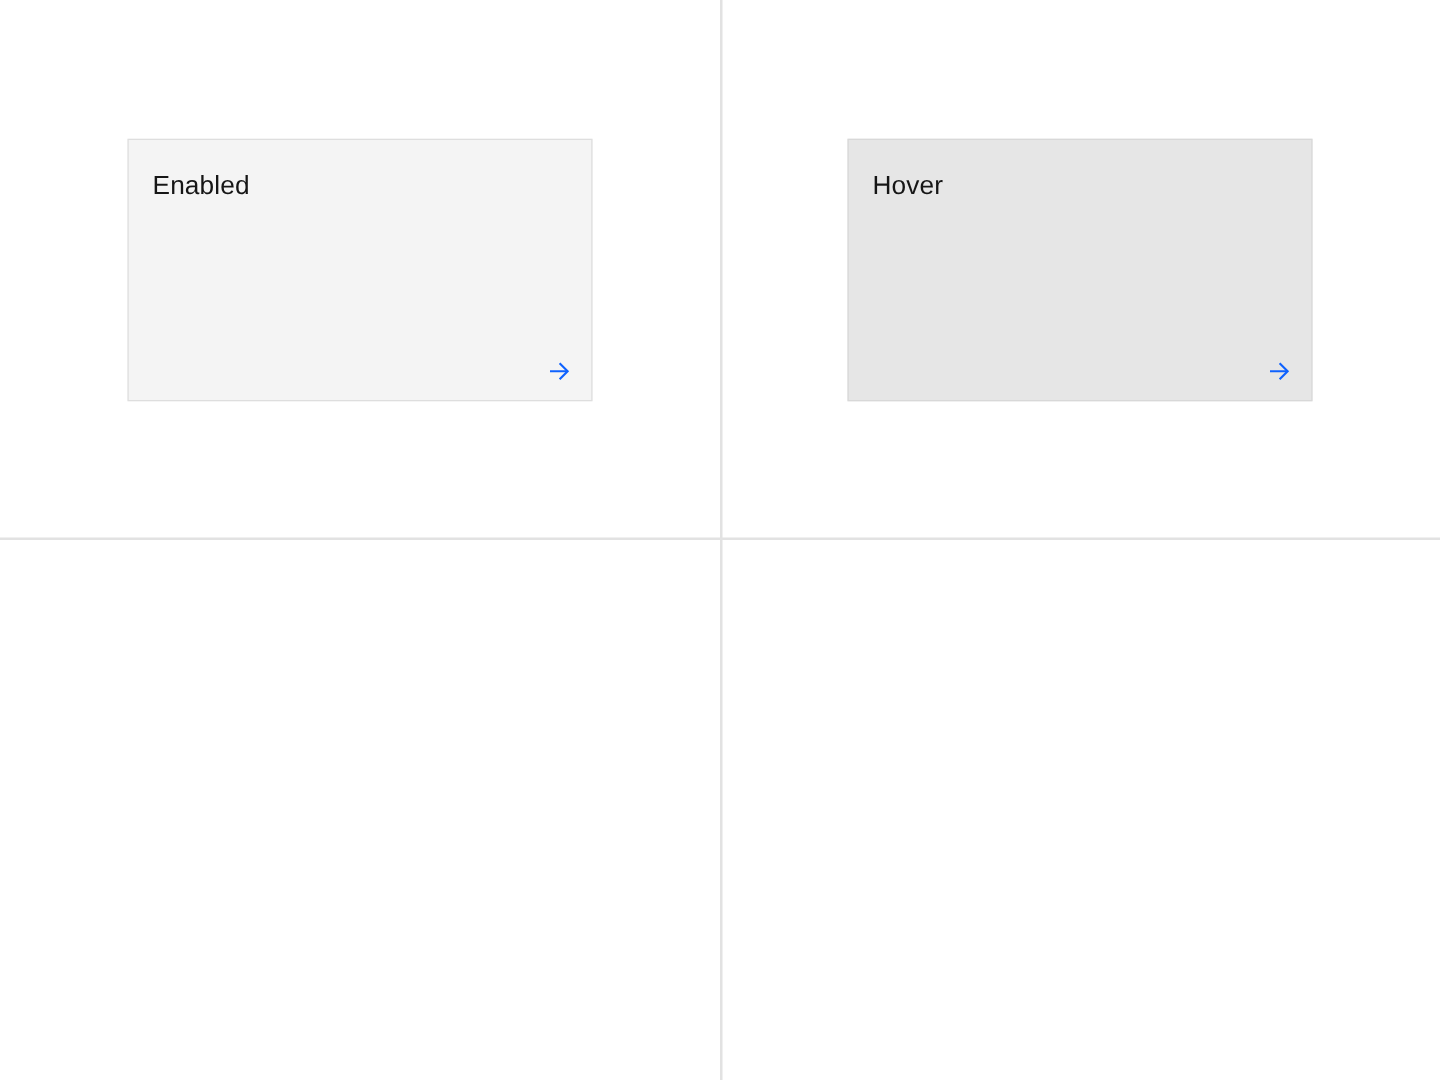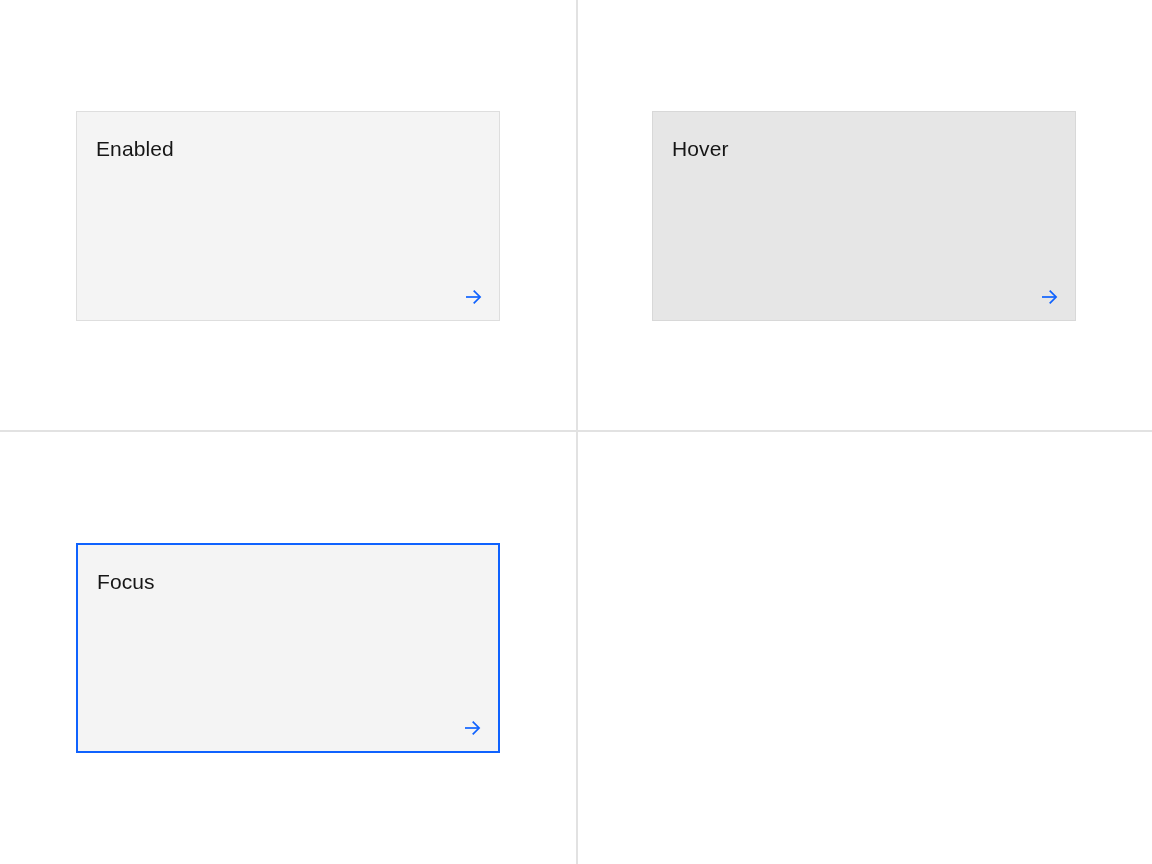--- a/index.html
+++ b/index.html
@@ -38,21 +38,21 @@
     grid-template-columns: 576px 576px;
     grid-template-rows: 431px 433px;
   }
   .cell {
     display: flex;
     align-items: center;
     justify-content: center;
   }
   .tile {
     position: relative;
-    width: 424px;
+    width: 372px;
     height: 210px;
     box-sizing: border-box;
     background: var(--tile-bg, #f4f4f4);
     border: 1px solid var(--tile-border, #dedede);
   }
   .tile.state-hover {
     background: var(--tile-hover-bg, #e6e6e6);
     border-color: #d8d8d8;
   }
   .tile.state-focus {
@@ -118,31 +118,20 @@
         <span class="tile-label">Hover</span>
         <span class="tile-icon">
           <svg width="20" height="20" viewBox="0 0 20 20" fill="none">
             <path d="M3 10 H16.3" stroke="#0f62fe" stroke-width="1.7"></path>
             <path d="M10.7 3.6 L17.1 10 L10.7 16.4" stroke="#0f62fe" stroke-width="1.7" fill="none"></path>
           </svg>
         </span>
       </div>
     </div>
 
-    <div class="cell">
-      <div class="tile state-focus">
-        <span class="tile-label">Focus</span>
-        <span class="tile-icon">
-          <svg width="20" height="20" viewBox="0 0 20 20" fill="none">
-            <path d="M3 10 H16.3" stroke="#0f62fe" stroke-width="1.7"></path>
-            <path d="M10.7 3.6 L17.1 10 L10.7 16.4" stroke="#0f62fe" stroke-width="1.7" fill="none"></path>
-          </svg>
-        </span>
-      </div>
-    </div>
 
 
   </div>
 
   <div class="divider-v"></div>
   <div class="divider-h"></div>
 
 </div>
 
 </body></html>

